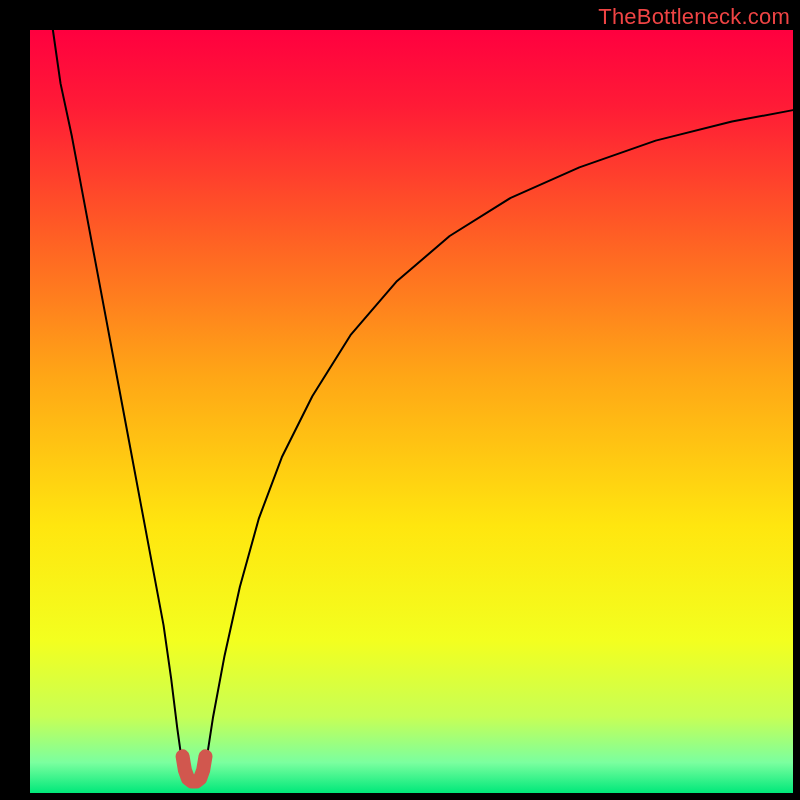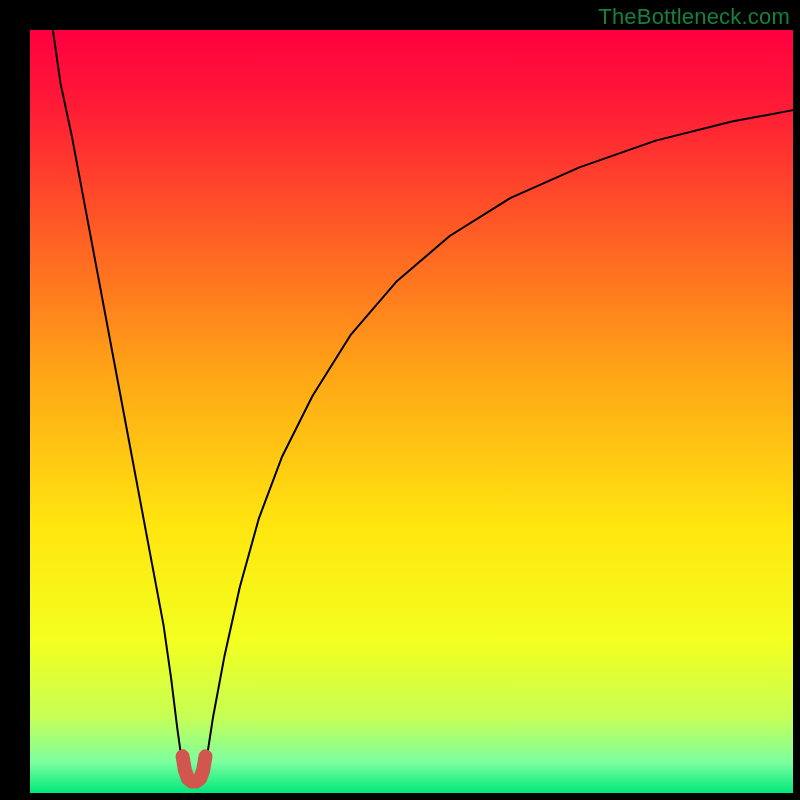--- a/index.html
+++ b/index.html
@@ -1,17 +1,17 @@
 <!DOCTYPE html>
 <html><head>
 <meta charset="utf-8">
 <style>
 html,body{margin:0;padding:0;width:800px;height:800px;overflow:hidden;background:#000;font-family:Arial,Helvetica,sans-serif}
 .wrap{position:relative;width:800px;height:800px}
-.attribution{position:absolute;top:4px;right:10px;color:#15803d;font-size:22px;letter-spacing:0.2px}
+.attribution{position:absolute;top:4px;right:10px;color:#ef4444;font-size:22px;letter-spacing:0.2px}
 svg{display:block}
 </style>
 </head>
 <body>
 <div class="wrap">
   <div class="attribution">TheBottleneck.com</div>
   <svg id="plot" width="800" height="800" viewBox="0 0 800 800">
       <defs>
         <linearGradient id="bg-grad" x1="0" y1="0" x2="0" y2="1">
           <stop offset="0%" stop-color="#ff003f"></stop>

